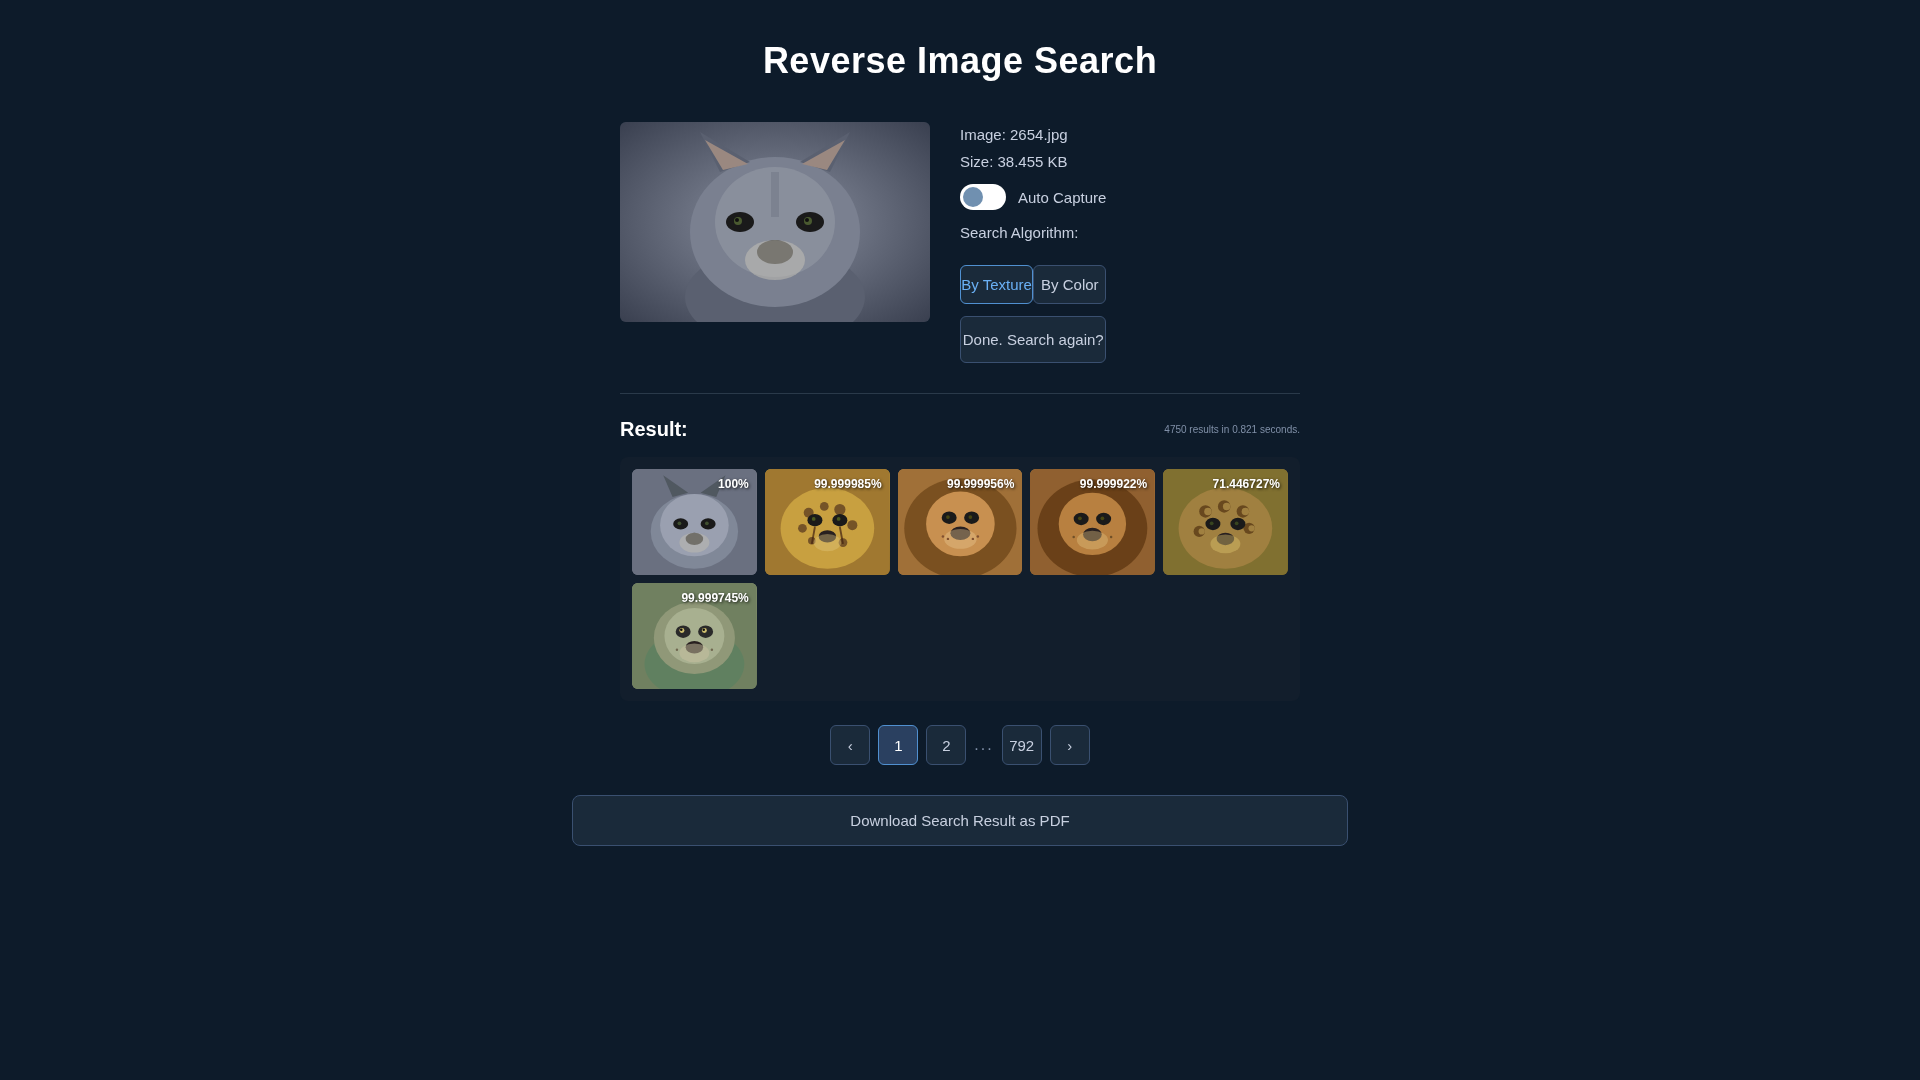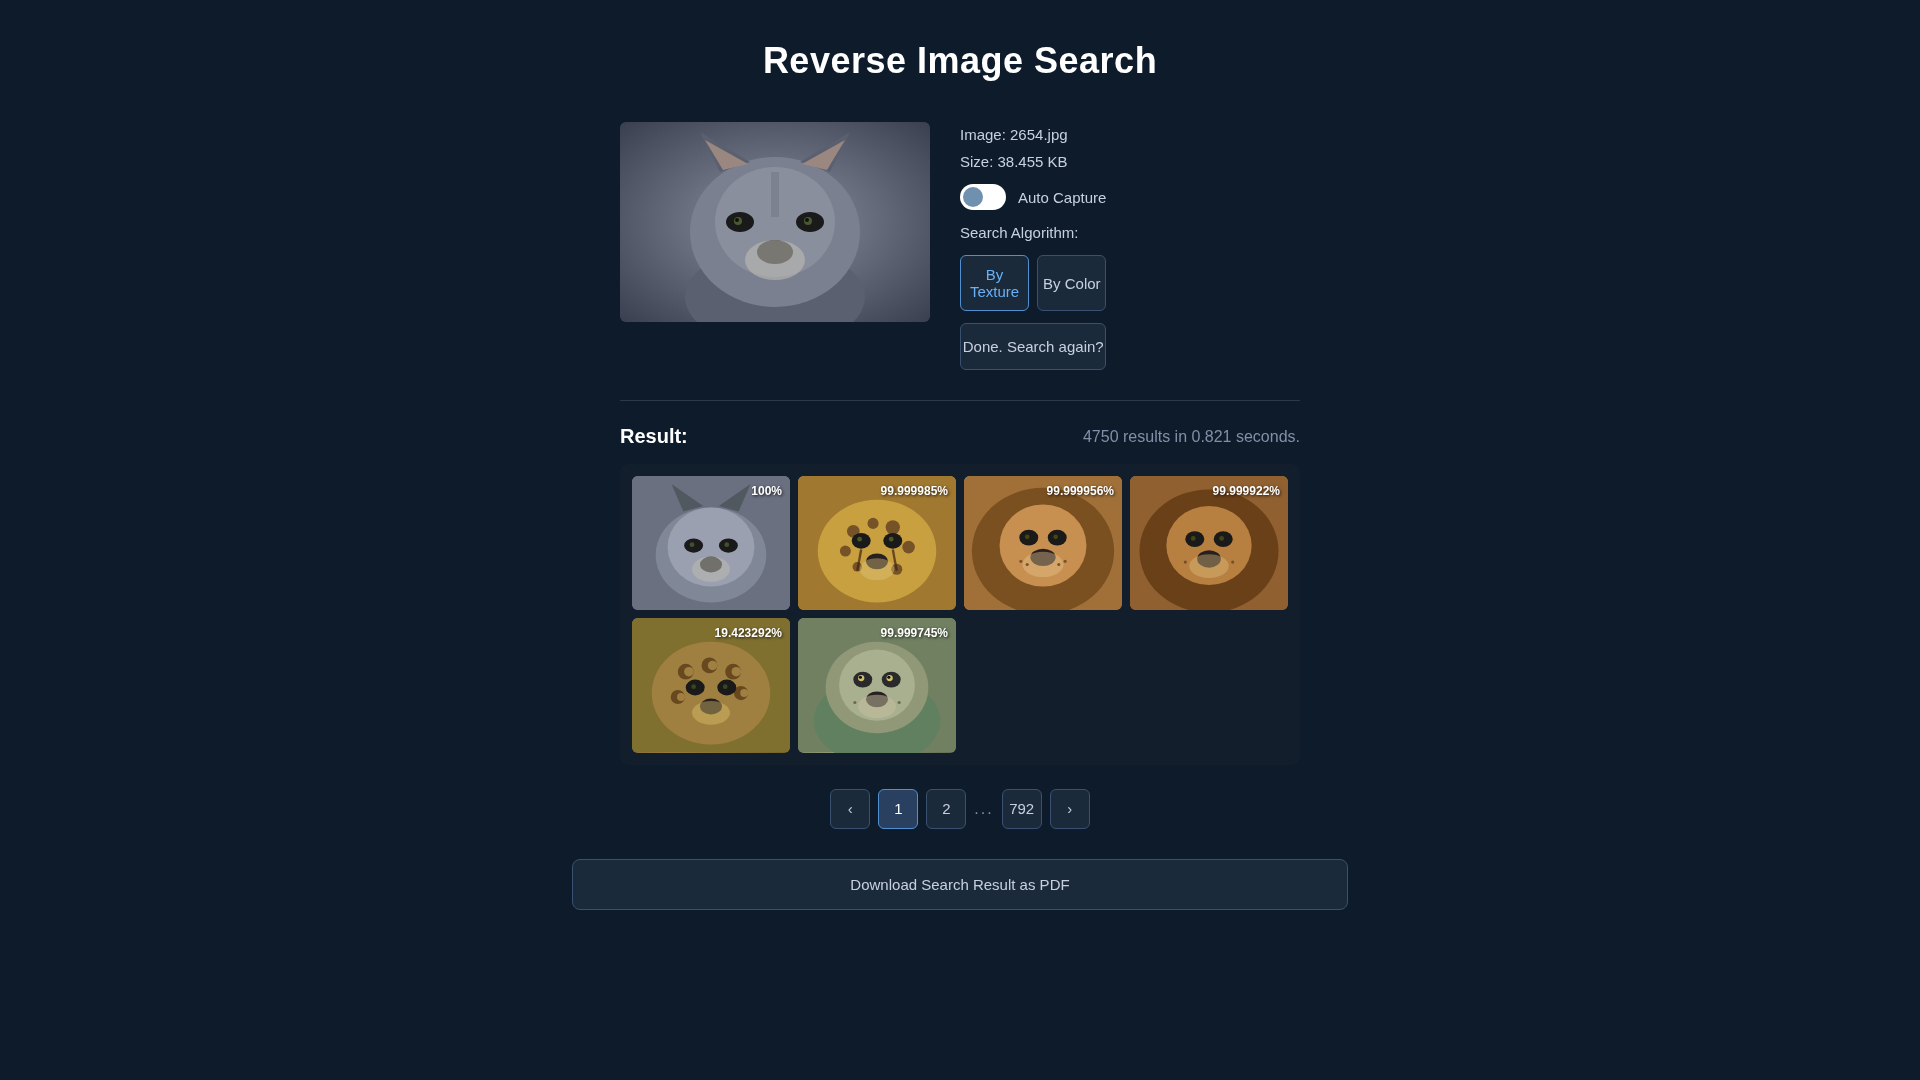--- a/index.html
+++ b/index.html
@@ -90,22 +90,21 @@
     }
 
     .algo-label {
       font-size: 15px;
       color: #c8d0e0;
       margin-top: 4px;
     }
 
     .algo-buttons {
       display: flex;
-      gap: 8px;
-      margin-top: 4px;
+      margin-top: 14px;
     }
 
     .algo-btn {
       flex: 1;
       padding: 10px 0;
       border-radius: 6px;
       font-size: 15px;
       font-weight: 500;
       cursor: pointer;
       border: 1.5px solid #3a5070;
@@ -145,30 +144,30 @@
       margin-bottom: 16px;
     }
 
     .result-label {
       font-size: 20px;
       font-weight: 700;
       color: #ffffff;
     }
 
     .result-count {
-      font-size: 16px;
+      font-size: 10px;
       color: #8090a8;
     }
 
     .results-grid {
       background: #121e2c;
       border-radius: 8px;
       padding: 12px;
       display: grid;
-      grid-template-columns: repeat(4, 1fr);
+      grid-template-columns: repeat(5, 1fr);
       gap: 8px;
       margin-bottom: 24px;
       text-align: right;
     }
 
     .result-item {
       position: relative;
       border-radius: 6px;
       overflow: hidden;
       aspect-ratio: 1 / 0.85;
@@ -421,21 +420,21 @@
         <circle cx="62" cy="100" r="5" fill="#a08040"></circle>
         <circle cx="138" cy="95" r="9" fill="#503010" opacity="0.7"></circle>
         <circle cx="142" cy="95" r="5" fill="#a08040"></circle>
         <ellipse cx="80" cy="88" rx="12" ry="10" fill="#1a1a1a"></ellipse>
         <ellipse cx="120" cy="88" rx="12" ry="10" fill="#1a1a1a"></ellipse>
         <circle cx="78" cy="87" r="3" fill="#405020" opacity="0.8"></circle>
         <circle cx="118" cy="87" r="3" fill="#405020" opacity="0.8"></circle>
         <ellipse cx="100" cy="112" rx="14" ry="10" fill="#282020"></ellipse>
         <ellipse cx="100" cy="120" rx="24" ry="15" fill="#e0c870" opacity="0.4"></ellipse>
       </svg>
-      <span class="result-badge">19.423292%</span>
+      <span class="result-badge">71.446727%</span>
     </div>
 
     <div class="result-item lioness-bg">
       <svg viewBox="0 0 200 170" xmlns="http://www.w3.org/2000/svg">
         <rect width="200" height="170" fill="#708060"></rect>
         <ellipse cx="100" cy="130" rx="80" ry="55" fill="#608060"></ellipse>
         <ellipse cx="100" cy="88" rx="65" ry="58" fill="#909878"></ellipse>
         <ellipse cx="100" cy="85" rx="48" ry="45" fill="#a8b090"></ellipse>
         <ellipse cx="82" cy="78" rx="12" ry="10" fill="#2a2a2a"></ellipse>
         <ellipse cx="118" cy="78" rx="12" ry="10" fill="#2a2a2a"></ellipse>

